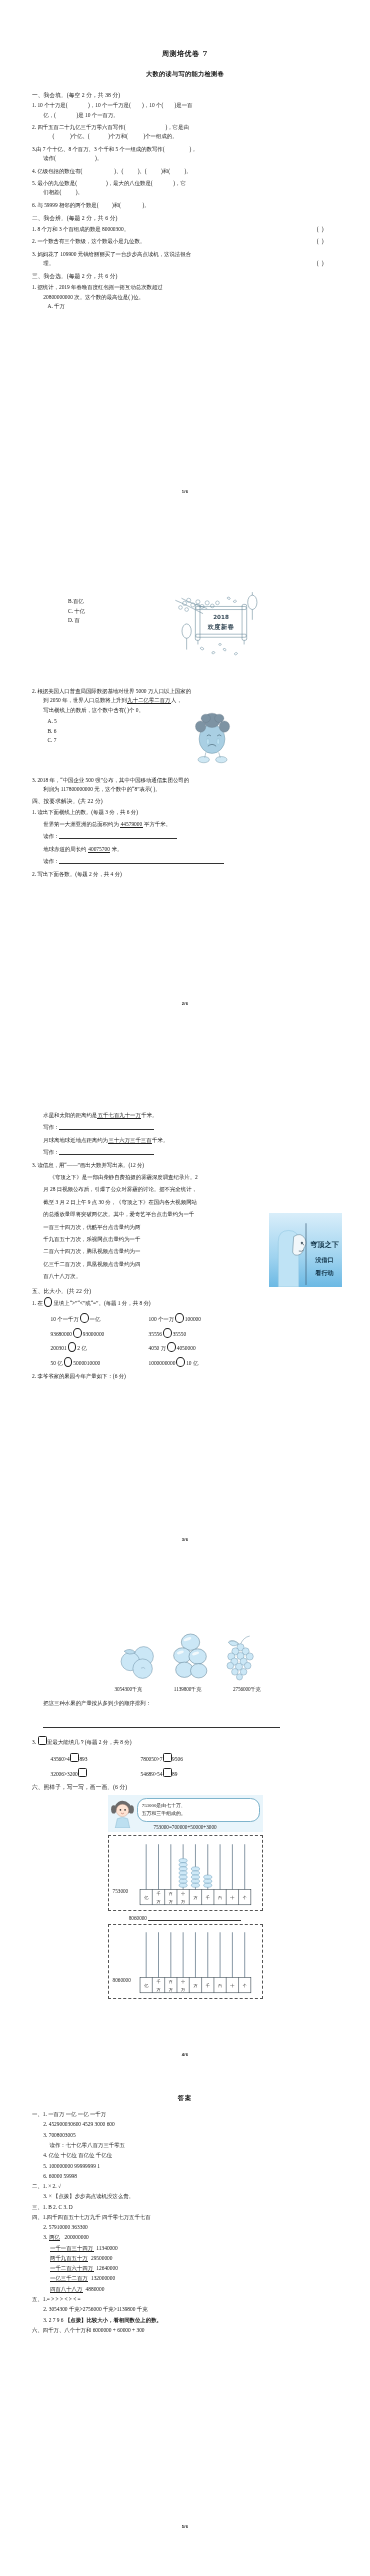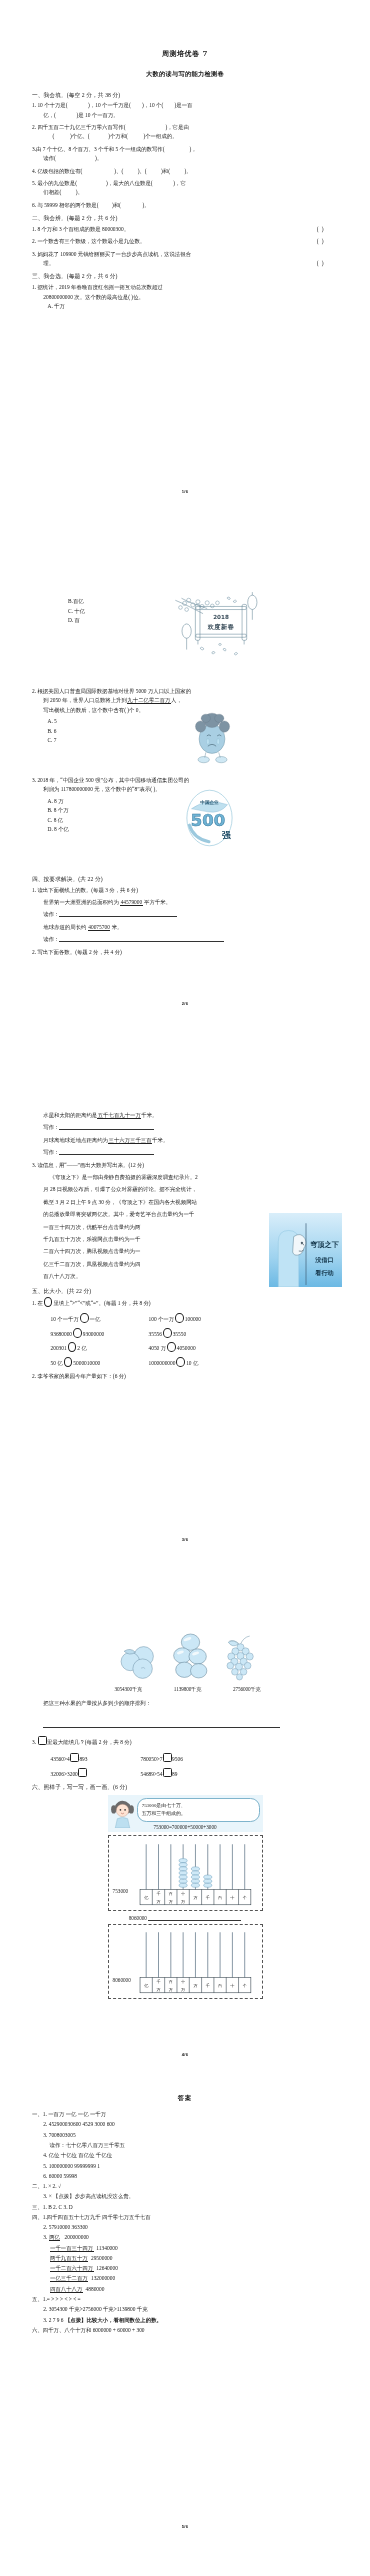--- a/index.html
+++ b/index.html
@@ -298,37 +298,20 @@
           <line x1="73" y1="78" x2="76" y2="88"></line>
         </g>
       </svg>
     </div>
 
     <div class="q">
       <span>3. 2018 年，“中国企业 500 强”公布，其中中国移动通信集团公司的</span>
       <div class="indent">利润为 117800000000 元，这个数中的“8”表示(     )。</div>
     </div>
 
-    <div style="position:relative;height:78px;">
-      <div style="position:absolute;left:15.5px;top:2.1px;">
-        <div class="opt" style="padding-left:0;">A. 8 万</div>
-        <div class="opt" style="padding-left:0;">B. 8 个万</div>
-        <div class="opt" style="padding-left:0;">C. 8 亿</div>
-        <div class="opt" style="padding-left:0;">D. 8 个亿</div>
-      </div>
-
-      <svg width="67" height="72" viewBox="0 0 130 140" style="position:absolute;left:144px;top:-12.4px;">
-        <ellipse cx="65" cy="70" rx="44" ry="54" fill="#ffffff" stroke="#8fc2d8" stroke-width="1.2"></ellipse>
-        <path d="M30 52 q30 -22 70 -8 q-14 18 -38 14 q-22 -4 -32 -6 z" fill="#bfe0ef" stroke="#86b9d2" stroke-width=".8"></path>
-        <path d="M26 84 q8 26 38 32" fill="none" stroke="#9cc9de" stroke-width="6" stroke-linecap="round"></path>
-        <text x="65" y="42" text-anchor="middle" font-family="'DejaVu Sans',sans-serif" font-size="9" font-weight="bold" fill="#2b5d78" id="logo-l1">中国企业</text>
-        <text x="62" y="86" text-anchor="middle" font-family="'DejaVu Sans',sans-serif" font-size="32" font-weight="bold" fill="#6fb3d4" stroke="#3b7ca0" stroke-width="1" id="logo-l2">500</text>
-        <text x="98" y="108" text-anchor="middle" font-family="'DejaVu Sans',sans-serif" font-size="17" font-weight="bold" fill="#14435e" id="logo-l3">强</text>
-      </svg>
-    </div>
 
     <div class="sec">四、按要求解决。(共 22 分)</div>
     <div class="q">1. 读出下面横线上的数。(每题 3 分，共 6 分)</div>
     <div class="q indent">世界第一大洲亚洲的总面积约为 <span class="u">44579000</span> 平方千米。</div>
     <div class="q indent"><span>读作：</span><span class="blankline" style="width:118px;"></span></div>
     <div class="q indent">地球赤道的周长约 <span class="u">40075700</span> 米。</div>
     <div class="q indent"><span>读作：</span><span class="blankline" style="width:165px;"></span></div>
     <div class="q">2. 写出下面各数。(每题 2 分，共 4 分)</div>
   </div>
   <div class="pgnum" style="position:absolute;bottom:10.3px;left:0;right:0;">2/6</div>

